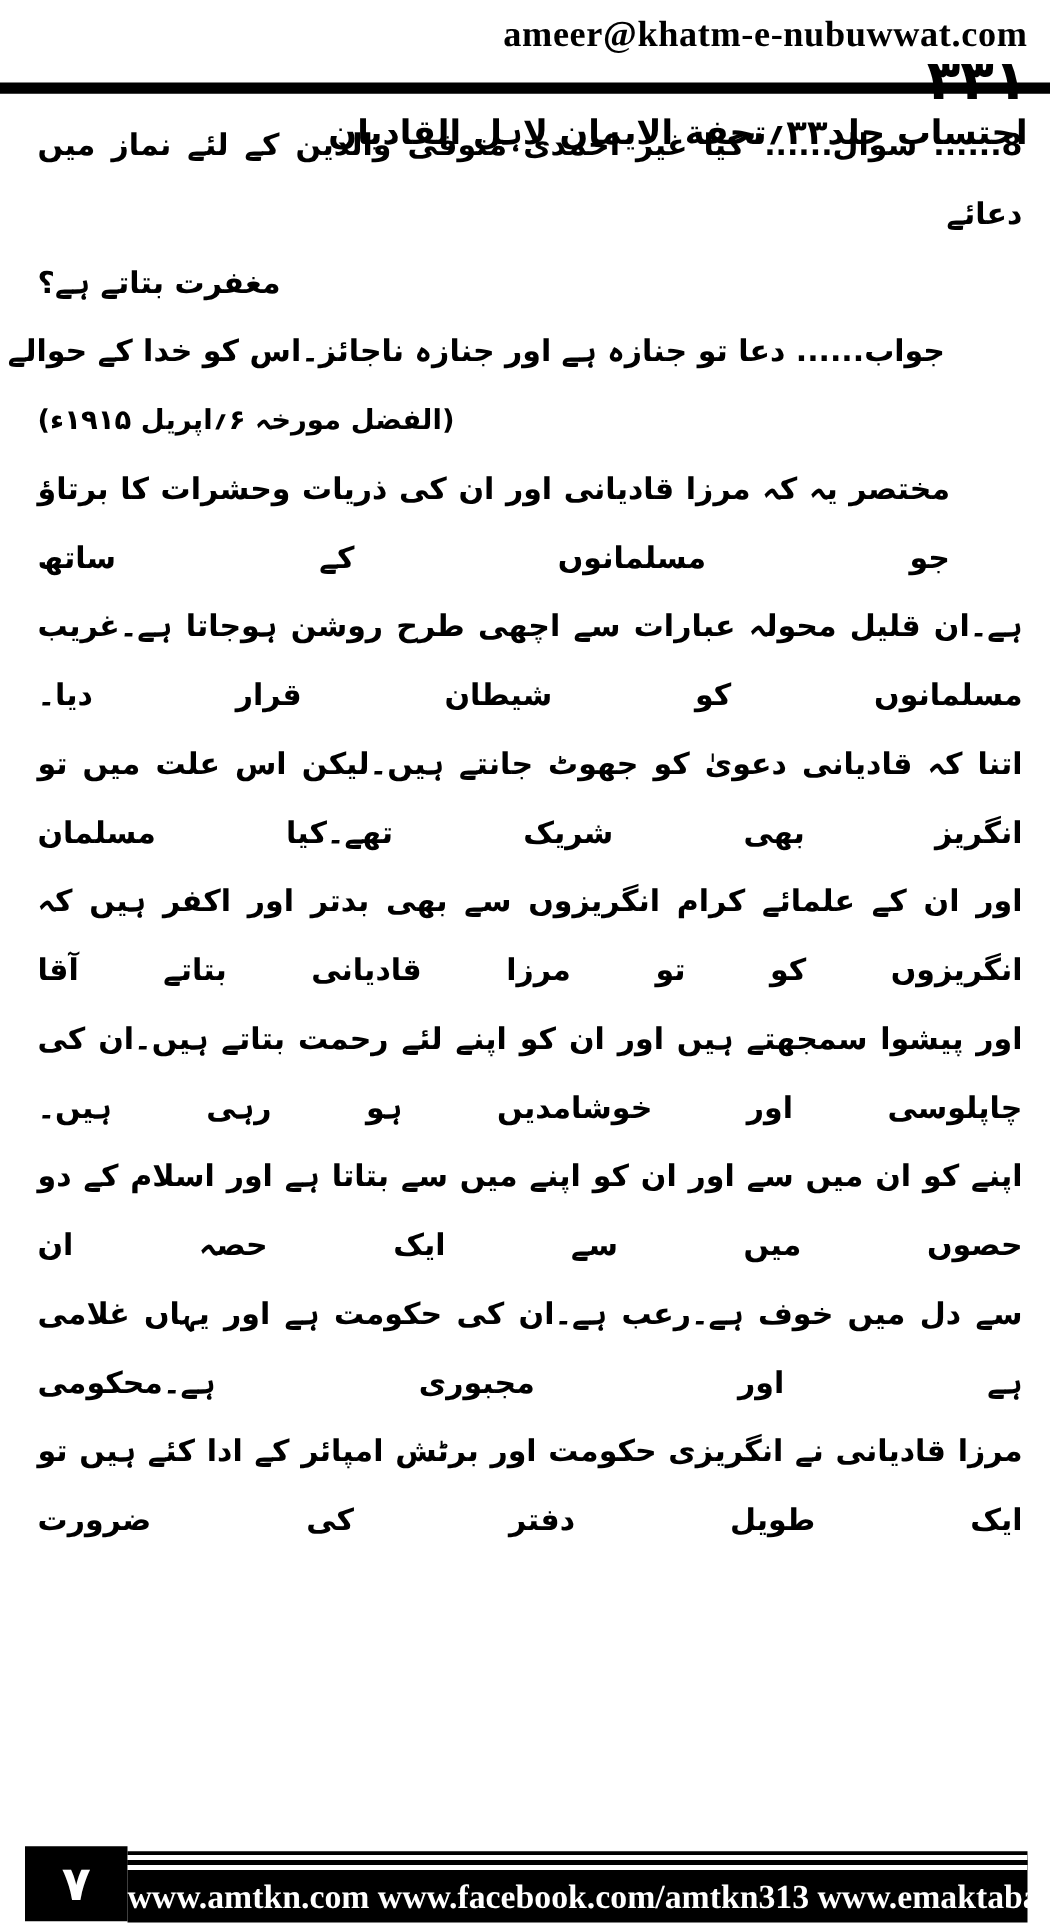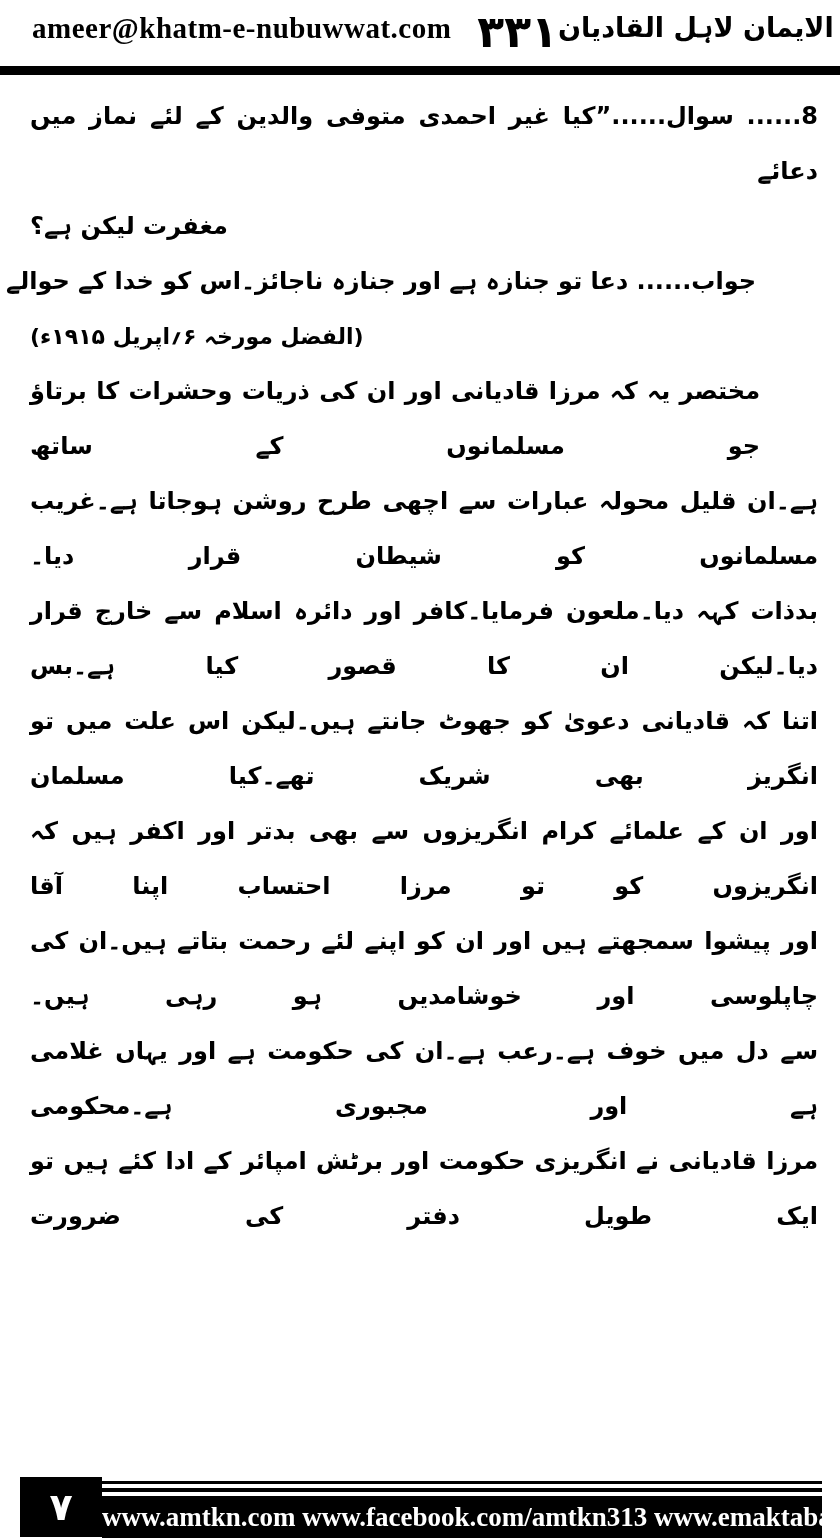--- a/index.html
+++ b/index.html
@@ -7,23 +7,24 @@
     position:relative;
     width:840px;height:1540px;
     margin:0 auto;
     background:#ffffff;
     color:#000000;
     overflow:hidden;
     font-family:"DejaVu Sans",sans-serif;
   }
   
   .header{
-    display:flex;align-items:flex-start;
+    display:flex;align-items:flex-end;
     padding:12px 18px 0 32px;
     height:50px;
+    flex-direction:column;
   }
   .header-email{
     font-family:"Liberation Serif",serif;
     font-weight:bold;font-size:29px;letter-spacing:0.5px;
     white-space:nowrap;
   }
   .header-pagenum{
     font-weight:bold;font-size:44px;
     margin-left:26px;margin-top:-6px;
     direction:rtl;white-space:nowrap;
@@ -85,29 +86,29 @@
     <div class="header-email">ameer@khatm-e-nubuwwat.com</div>
     <div class="header-pagenum">۳۳۱</div>
     <div class="header-title">احتساب جلد۳۳؍تحفة الایمان لاہل القادیان</div>
   </div>
 
   <div class="top-rule"></div>
 
   <div class="body-text">
 
   <div class="line justify">8...... سوال......”کیا غیر احمدی متوفی والدین کے لئے نماز میں دعائے</div>
-      <div class="line left">مغفرت لیکن ہے؟</div>
+      <div class="line left">مغفرت بتاتے ہے؟</div>
       <div class="line right-indent">جواب...... دعا تو جنازہ ہے اور جنازہ ناجائز۔اس کو خدا کے حوالے کرو۔“</div>
       <div class="line left cite">(الفضل مورخہ ۶؍اپریل ۱۹۱۵ء)</div>
       <div class="line justify-indent">مختصر یہ کہ مرزا قادیانی اور ان کی ذریات وحشرات کا برتاؤ جو مسلمانوں کے ساتھ</div>
       <div class="line justify">ہے۔ان قلیل محولہ عبارات سے اچھی طرح روشن ہوجاتا ہے۔غریب مسلمانوں کو شیطان قرار دیا۔</div>
-      <div class="line justify">بدذات کہہ دیا۔ملعون فرمایا۔کافر اور دائرہ اسلام سے خارج قرار دیا۔لیکن ان کا قصور کیا ہے۔بس</div>
       <div class="line justify">اتنا کہ قادیانی دعویٰ کو جھوٹ جانتے ہیں۔لیکن اس علت میں تو انگریز بھی شریک تھے۔کیا مسلمان</div>
-      <div class="line justify">اور ان کے علمائے کرام انگریزوں سے بھی بدتر اور اکفر ہیں کہ انگریزوں کو تو مرزا احتساب اپنا آقا</div>
+      <div class="line justify">اور ان کے علمائے کرام انگریزوں سے بھی بدتر اور اکفر ہیں کہ انگریزوں کو تو مرزا قادیانی بتاتے آقا</div>
       <div class="line justify">اور پیشوا سمجھتے ہیں اور ان کو اپنے لئے رحمت بتاتے ہیں۔ان کی چاپلوسی اور خوشامدیں ہو رہی ہیں۔</div>
+      <div class="line justify">اپنے کو ان میں سے اور ان کو اپنے میں سے بتاتا ہے اور اسلام کے دو حصوں میں سے ایک حصہ ان</div>
       <div class="line justify">سے دل میں خوف ہے۔رعب ہے۔ان کی حکومت ہے اور یہاں غلامی ہے اور مجبوری ہے۔محکومی</div>
       <div class="line justify">مرزا قادیانی نے انگریزی حکومت اور برٹش امپائر کے ادا کئے ہیں تو ایک طویل دفتر کی ضرورت</div>
     </div>
 
   <div class="footer">
     <div class="footer-pagebox">
       <span class="footer-pagenum">۷</span>
     </div>
     <div class="footer-bar">
       <div class="footer-rule"></div>

